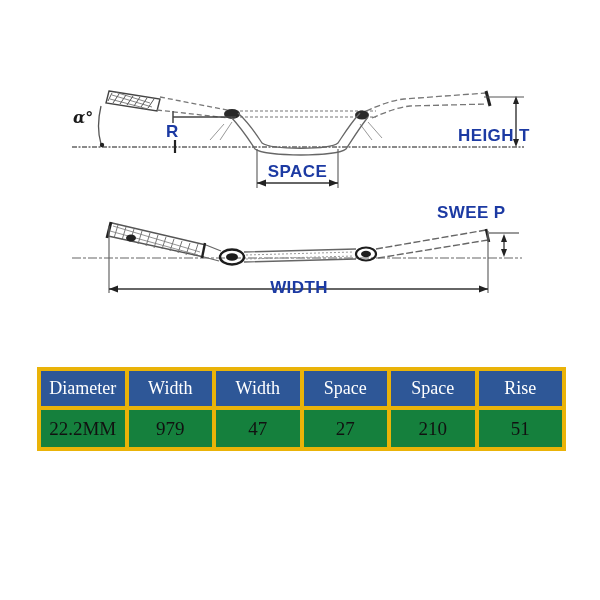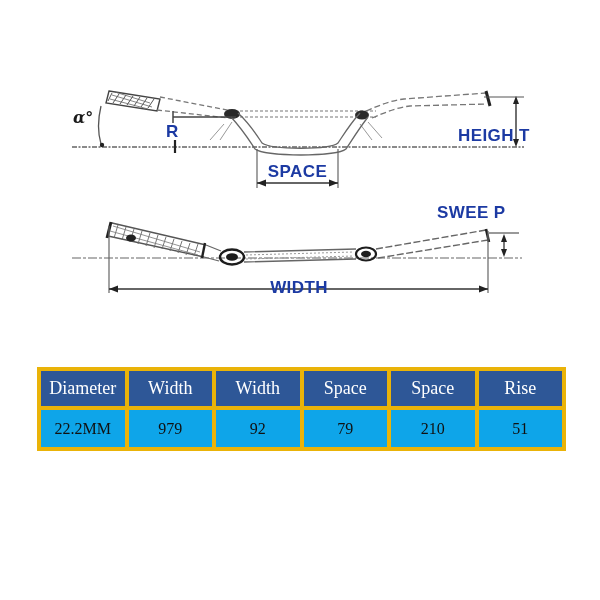--- a/index.html
+++ b/index.html
@@ -23,21 +23,21 @@
     font-family:"Liberation Serif",serif;
   }
   .spec-table th,.spec-table td{
     border:4px solid #eab308;text-align:center;padding:0;
   }
   .spec-table th{
     background:#2e5797;color:#ffffff;font-weight:normal;
     font-size:18px;height:35px;
   }
   .spec-table td{
-    background:#0ea5e9;color:#111111;font-size:16px;height:37px;
+    background:#15803d;color:#111111;font-size:19px;height:37px;
   }
 </style>
 </head>
 <body>
 
 <div class="screen">
 
   <svg class="sketch-svg" width="600" height="360" viewBox="0 0 600 360">
 
     <g fill="none">
@@ -156,21 +156,21 @@
         <th>Width</th>
         <th>Space</th>
         <th>Space</th>
         <th>Rise</th>
       </tr>
     </thead>
     <tbody>
       <tr>
         <td>22.2MM</td>
         <td>979</td>
-        <td>92</td>
-        <td>79</td>
+        <td>47</td>
+        <td>27</td>
         <td>210</td>
         <td>51</td>
       </tr>
     </tbody>
   </table>
 
 </div>
 
 </body></html>

